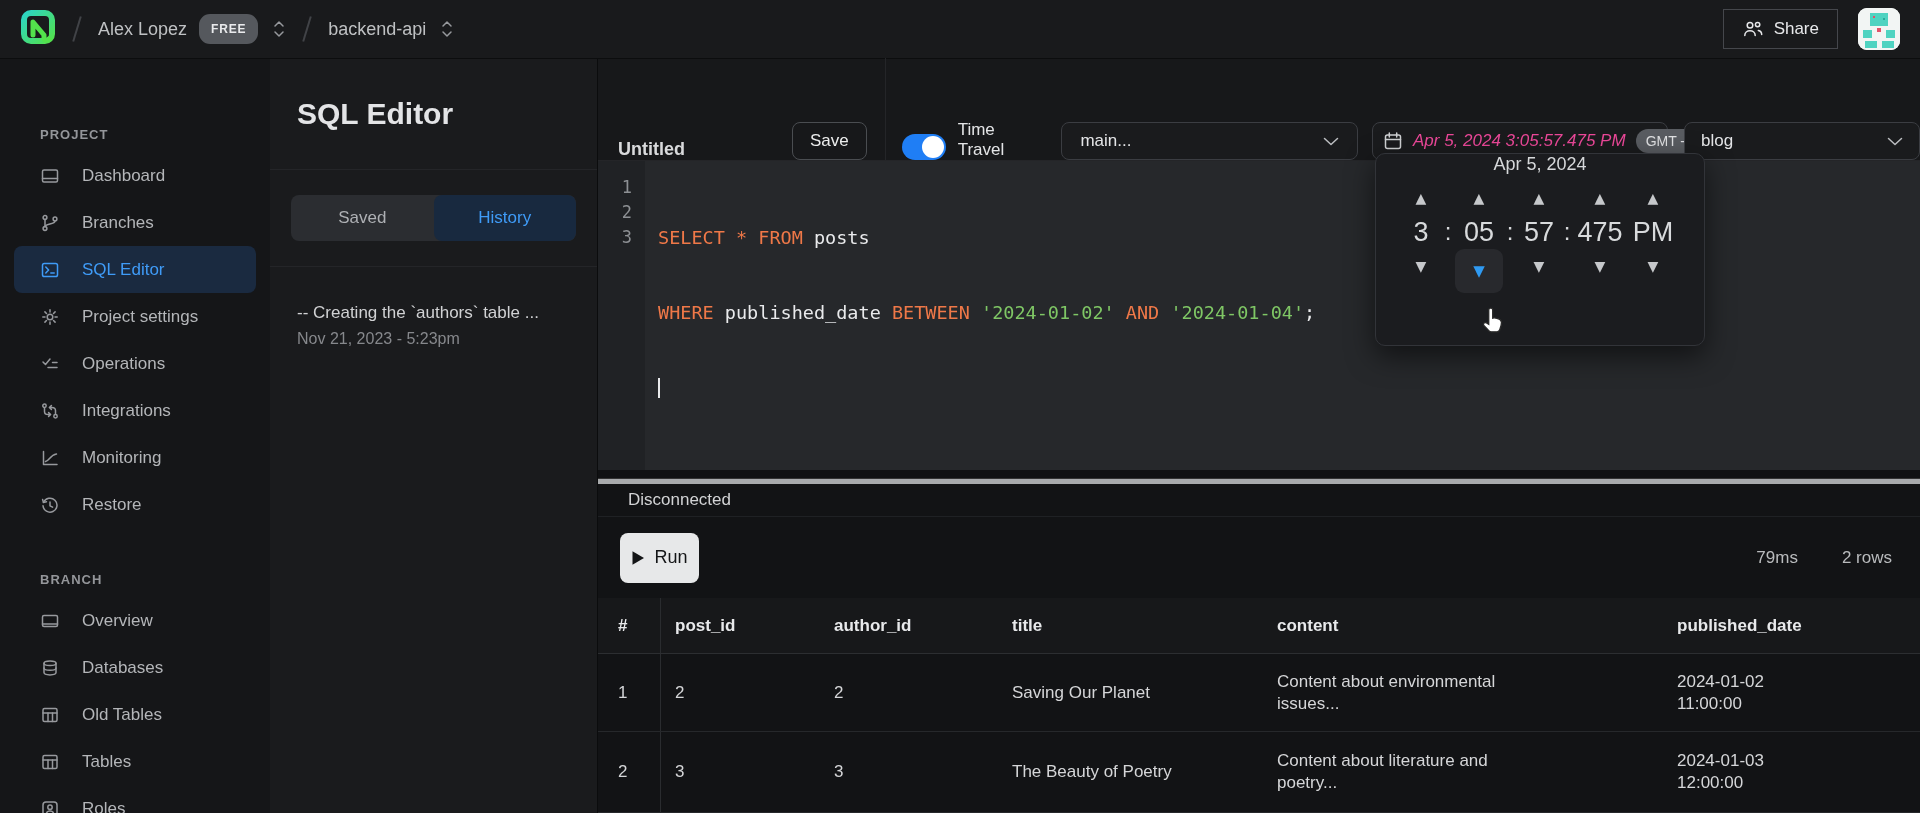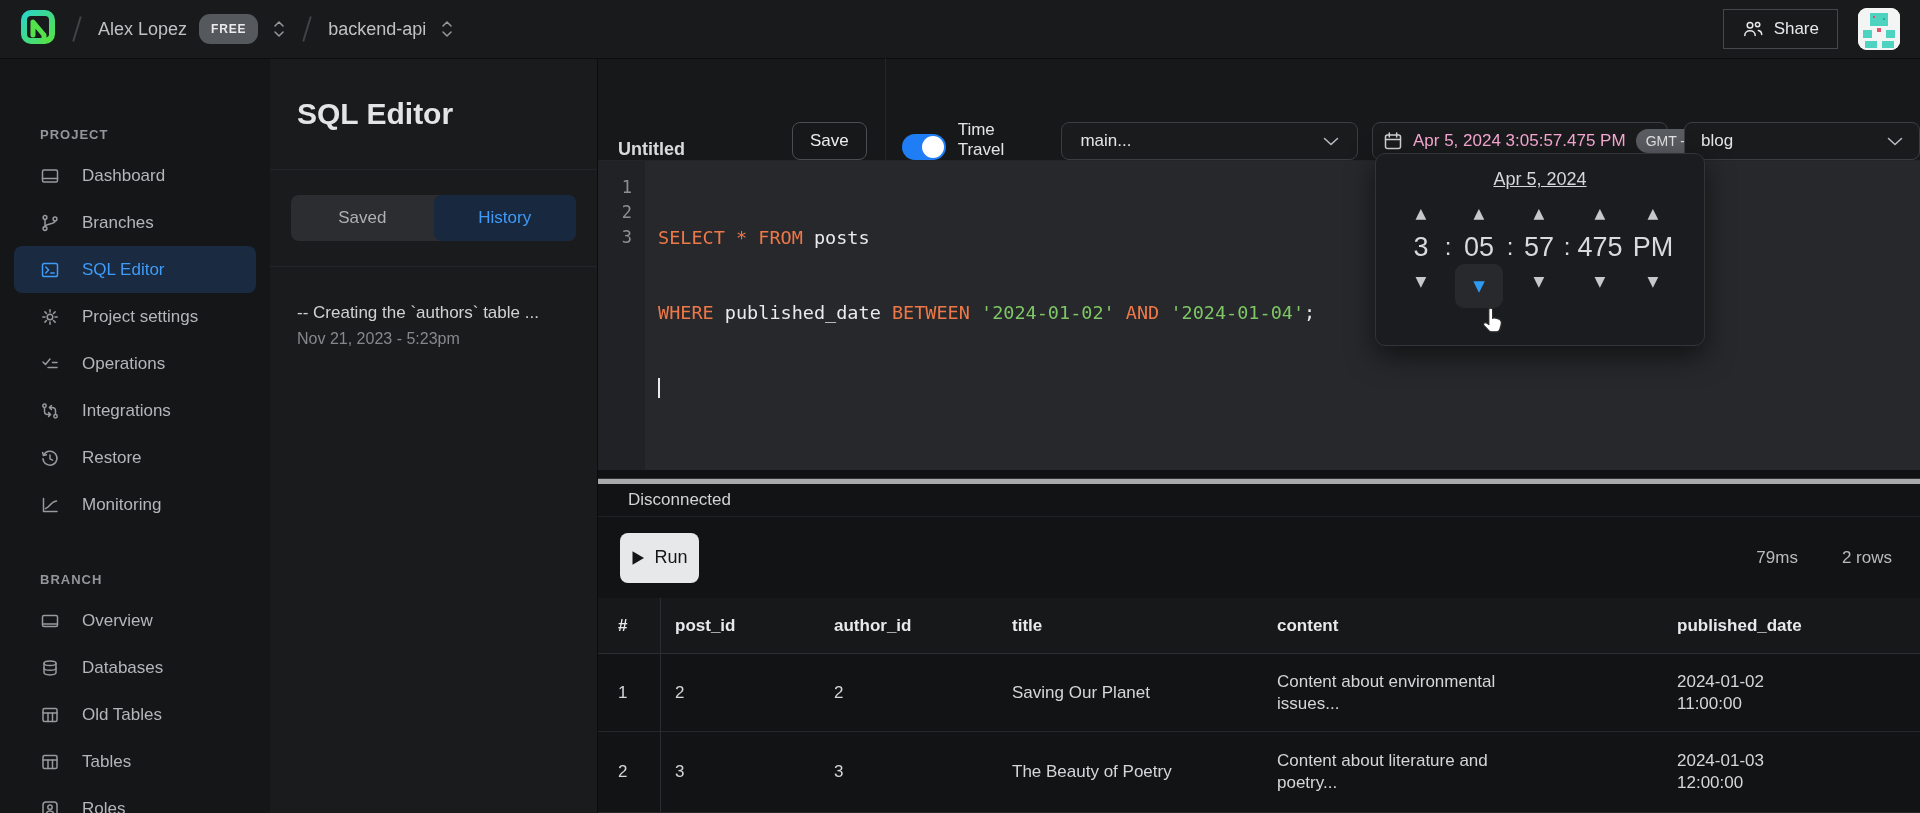--- a/index.html
+++ b/index.html
@@ -80,21 +80,21 @@
     display:flex; align-items:center; border:1px solid #3b3d42; border-radius:8px;
     height:38px; background:#1a1b1d; color:#e4e5e7; font-size:17px; cursor:pointer;gap:48px;
   }
   .dd-branch { margin-left:22px; width:317px; padding:0 18px; }
   .dd-branch .chev { margin-left:auto; }
   .date-btn {
     margin-left:14px; width:296px; display:flex; align-items:center; gap:10px;
     border:1px solid #3b3d42; border-radius:8px; height:38px; padding:0 10px;
     background:#1a1b1d; cursor:pointer;
   }
-  .date-text { font-size:17px; color:#f9a8d4; white-space:nowrap; }
+  .date-text { font-size:17px; color:#ec4899; white-space:nowrap;font-style:italic; }
   .gmt-badge { background:#595c61; color:#e0e1e3; font-size:14px; border-radius:12px; padding:4px 10px; white-space:nowrap; }
   .dd-db { margin-left:16px; width:252px; padding:0 16px; }
   .dd-db .chev { margin-left:auto; }
   
   .code-area {
     position:absolute; left:0; top:102px; width:1322px; height:309px; background:#26282b;
     display:flex; cursor:text;
   }
   .gutter {
     width:47px; background:#202225; padding-top:14px;
@@ -135,21 +135,21 @@
   .c-published { width:257px; padding-left:14px; flex:none; }
   .wrap-title { max-width:165px; line-height:22px; }
   .wrap-content { max-width:270px; line-height:22px; }
   .wrap-date { max-width:130px; line-height:22px; }
   
   .popup {
     position:absolute; left:1375px; top:153px; width:330px; height:193px;
     background:#1b1c1f; border:1px solid #323439; border-radius:10px;
     box-shadow:0 10px 28px rgba(0,0,0,.55); z-index:50;
   }
-  .popup-title { text-align:center; margin-top:15px; font-size:18px; color:#d6d8da;text-decoration:underline; }
+  .popup-title { text-align:center; font-size:18px; color:#d6d8da; }
   .picker {
     display:grid; margin-top:8px; padding-left:25px;
     grid-template-columns:40px 14px 48px 14px 44px 12px 54px 52px;
     grid-template-rows:30px 38px 30px;
     align-items:center; justify-items:center;
   }
   .arrow-btn { background:none; border:none; color:#c6c8cb; font-size:14px; cursor:pointer; font-family:"DejaVu Sans", sans-serif; line-height:1; padding:4px 8px; }
   .pick-val { font-size:27px; color:#d8dadc; font-family:"Liberation Sans", sans-serif; }
   .pick-colon { font-size:24px; color:#d8dadc; }
   .arrow-btn.hl {
@@ -289,36 +289,36 @@
             <path d="M15.5 13.2V9.6c0-2-1.7-3.1-3.7-3.1H9.5"></path>
             <polyline points="11.4,8.4 9.5,6.5 11.4,4.6"></polyline>
           </svg>
       </span>
       <span>Integrations</span>
     </div>
 
     <div class="side-item">
       <span class="ic">
         <svg class="icon" width="20" height="20" viewBox="0 0 20 20">
+            <polyline points="3.5,3.5 3.5,16.5 17,16.5"></polyline>
+            <path d="M5.5 13.5c4-.8 4.5-6.5 11-7.5"></path>
+          </svg>
+      </span>
+      <span>Monitoring</span>
+    </div>
+
+    <div class="side-item">
+      <span class="ic">
+        <svg class="icon" width="20" height="20" viewBox="0 0 20 20">
             <path d="M3.6 7.3a7 7 0 1 1-.6 3.4"></path>
             <polyline points="2.6,4.4 3.4,7.5 6.5,6.7"></polyline>
             <polyline points="10,7 10,10.8 12.6,12.2"></polyline>
           </svg>
       </span>
       <span>Restore</span>
-    </div>
-
-    <div class="side-item">
-      <span class="ic">
-        <svg class="icon" width="20" height="20" viewBox="0 0 20 20">
-            <polyline points="3.5,3.5 3.5,16.5 17,16.5"></polyline>
-            <path d="M5.5 13.5c4-.8 4.5-6.5 11-7.5"></path>
-          </svg>
-      </span>
-      <span>Monitoring</span>
     </div>
 
     <div class="side-label branch">BRANCH</div>
 
     <div class="side-item">
       <span class="ic">
         <svg class="icon" width="20" height="20" viewBox="0 0 20 20">
             <rect x="2.5" y="4.5" width="15" height="11" rx="1.5"></rect>
             <line x1="2.5" y1="13" x2="17.5" y2="13"></line>
           </svg>

